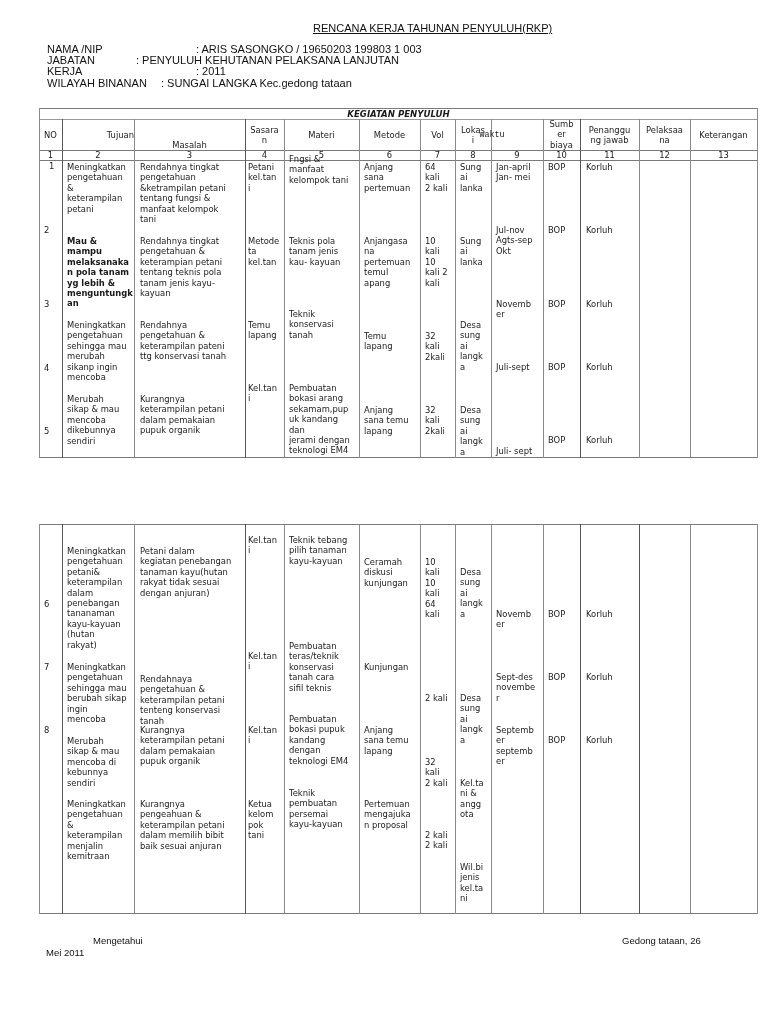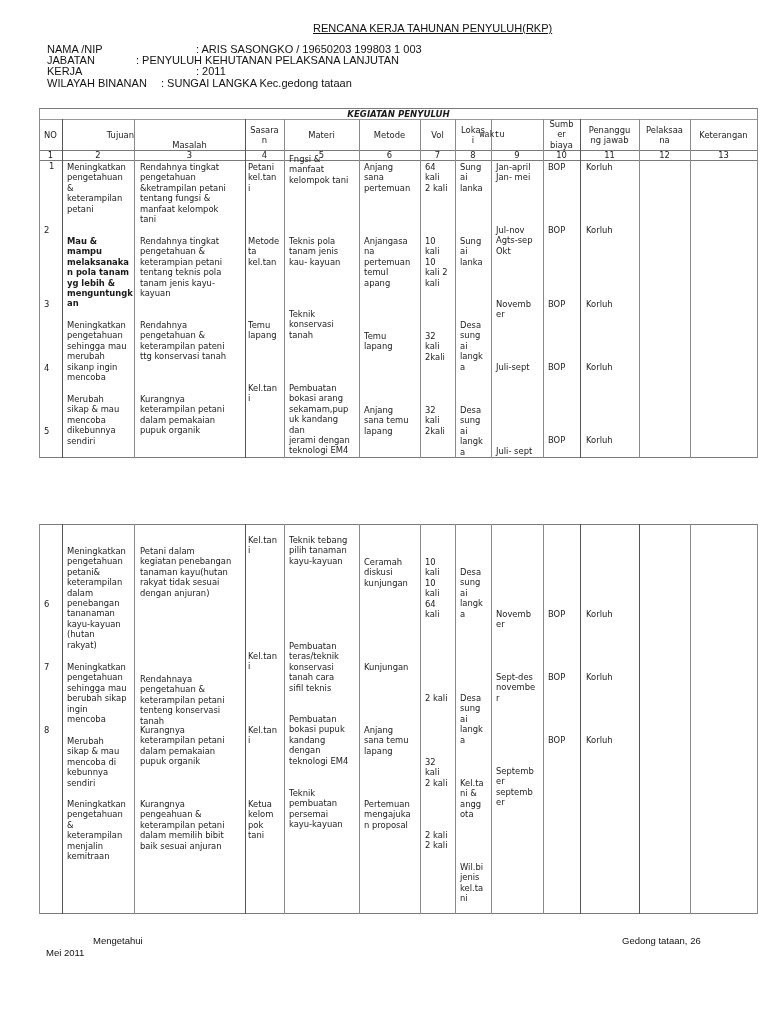--- a/index.html
+++ b/index.html
@@ -373,21 +373,21 @@
   <div class="t" style="left:460px;top:862px;">Wil.bi
 jenis
 kel.ta
 ni</div>
 
   <div class="t" style="left:496px;top:609px;">Novemb
 er</div>
   <div class="t" style="left:496px;top:672px;">Sept-des
 novembe
 r</div>
-  <div class="t" style="left:496px;top:725px;margin-top:41px;">Septemb
+  <div class="t" style="left:496px;top:725px;">Septemb
 er
 septemb
 er</div>
 
   <div class="t" style="left:548px;top:609px;">BOP</div>
   <div class="t" style="left:548px;top:672px;">BOP</div>
   <div class="t" style="left:548px;top:735px;">BOP</div>
 
   <div class="t" style="left:586px;top:609px;">Korluh</div>
   <div class="t" style="left:586px;top:672px;">Korluh</div>

